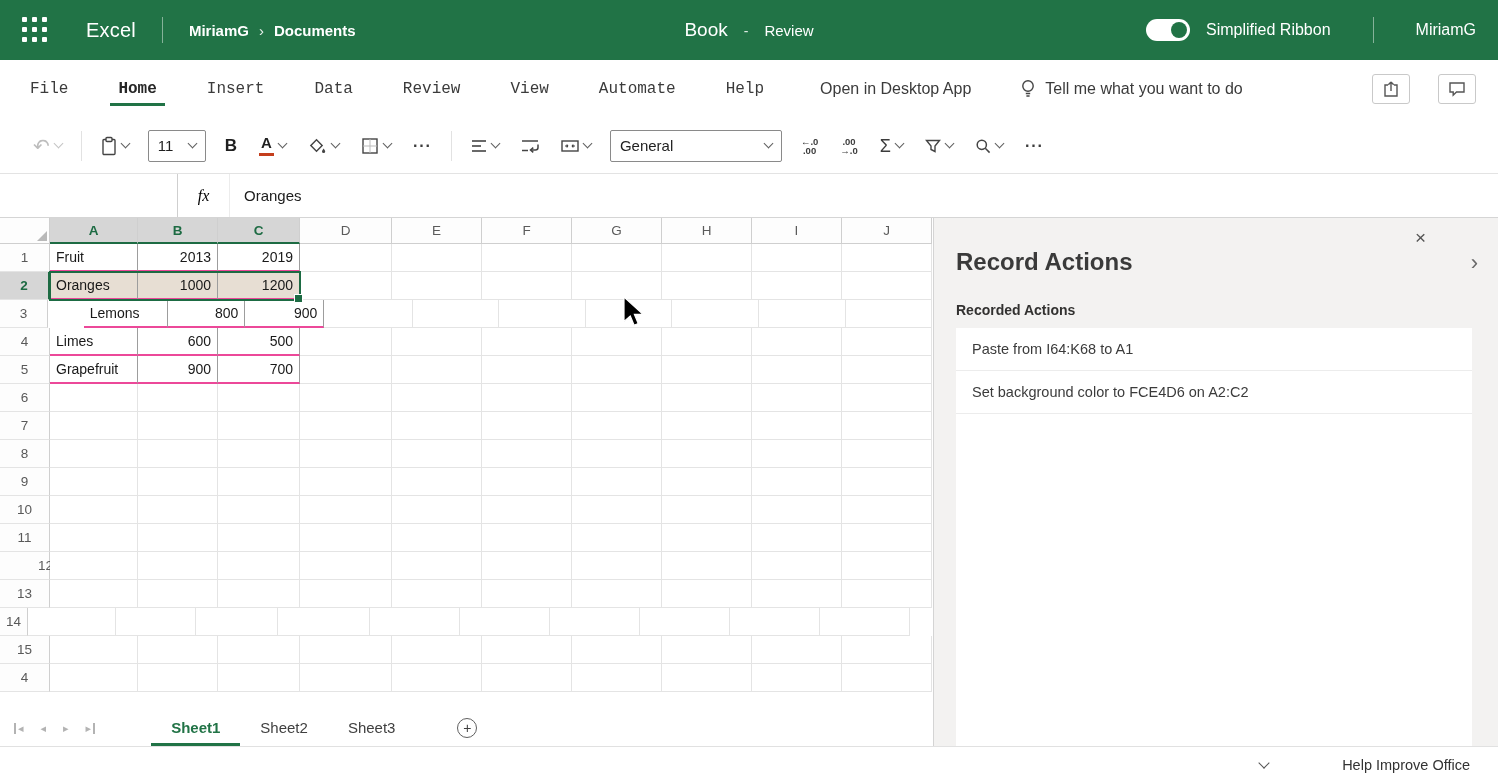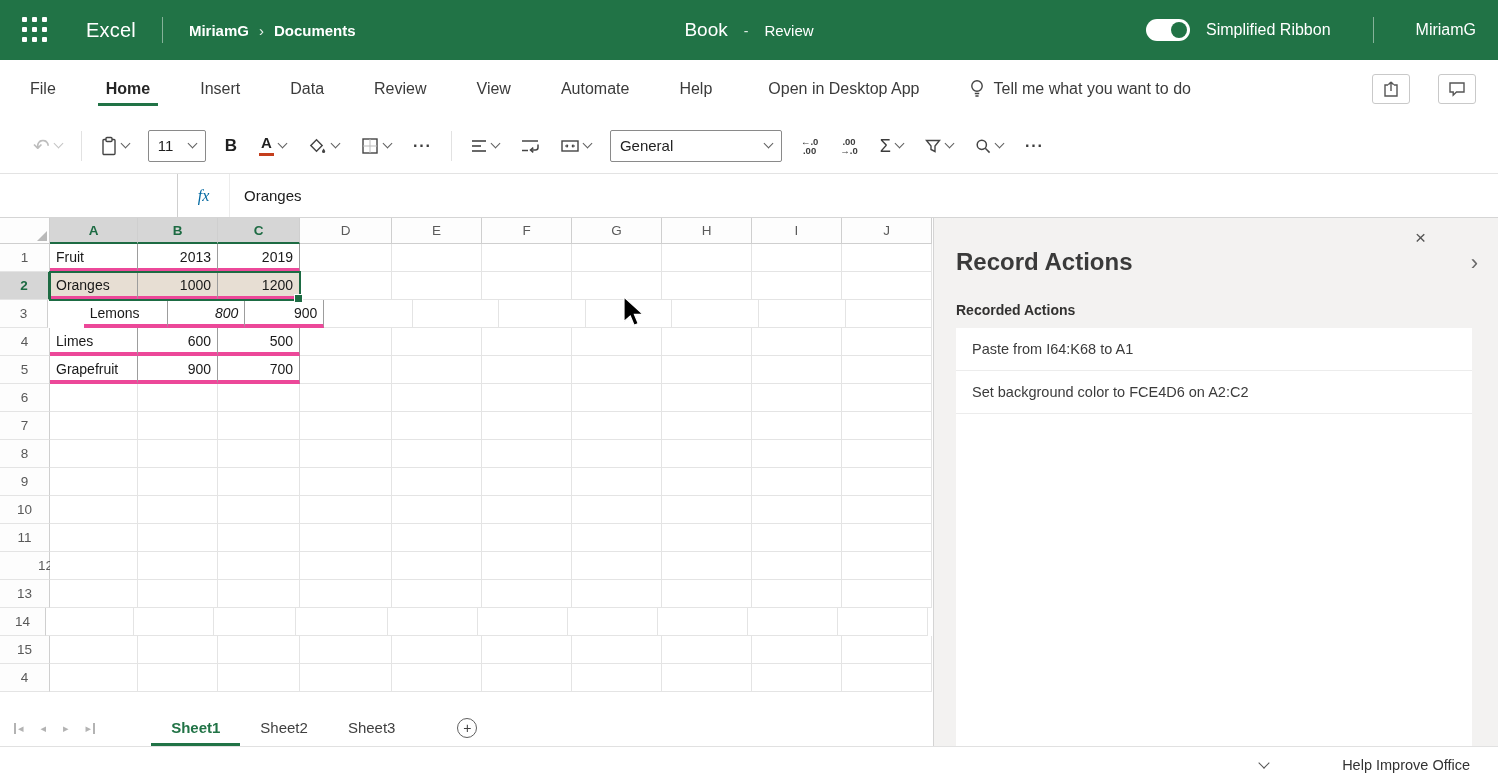--- a/index.html
+++ b/index.html
@@ -30,21 +30,21 @@
   .doc-center .saved { font-size:15px; }
   .title-right { margin-left:auto; display:flex; align-items:center; gap:16px; }
   .toggle { width:44px; height:22px; background:#fff; border-radius:11px; position:relative; }
   .toggle .knob { position:absolute; right:3px; top:3px; width:16px; height:16px; border-radius:50%; background:#217346; }
   .toggle-label { font-size:16px; }
   .account { font-size:16px; }
 
   
   .menubar { height:58px; background:#fff; display:flex; align-items:center; padding-left:28px; font-size:16px; color:#3b3b3b; }
   .menu-tabs { display:flex; gap:46px; align-items:center; }
-  .menu-tab { position:relative; padding:14px 2px; cursor:default; white-space:nowrap; }
+  .menu-tab { position:relative; padding:14px 2px; cursor:default; white-space:nowrap;font-family:Liberation Mono, monospace; }
   .menu-tab.active { font-weight:600; color:#262626; }
   .menu-tab.active::after { content:''; position:absolute; left:-6px; right:-6px; bottom:6px; height:3px; background:#217346; }
   .open-desktop { margin-left:54px; white-space:nowrap; }
   .tellme { margin-left:50px; display:flex; align-items:center; gap:10px; white-space:nowrap; }
   .menu-right { margin-left:auto; display:flex; gap:28px; margin-right:22px; }
   .sqbtn { width:38px; height:30px; border:1px solid #c9c9c9; border-radius:3px; display:flex; align-items:center; justify-content:center; background:#fff; }
 
   
   .toolbar { height:56px; background:#fff; border-bottom:1px solid #e3e3e3; display:flex; align-items:center; padding-left:30px; gap:16px; }
   .tbtn { height:34px; padding:0 3px; display:flex; align-items:center; gap:5px; }
@@ -58,38 +58,38 @@
   .combo.numfmt { width:172px; justify-content:space-between; }
   .boldB { font-size:17px; font-weight:700; color:#1f1f1f; }
   .fontA { font-size:15px; font-weight:600; color:#1f1f1f; border-bottom:3px solid #c43e1c; padding:0 2px 1px; line-height:1.1; }
   .dots { font-size:16px; font-weight:700; letter-spacing:1px; color:#3c3c3c; }
   .decstack { display:flex; flex-direction:column; font-size:9.5px; line-height:9px; font-weight:600; color:#3c3c3c; text-align:center; }
 
   
   .formulabar { height:44px; display:flex; align-items:stretch; border-bottom:1px solid #d5d5d5; background:#fff; }
   .namebox { width:178px; border-right:1px solid #cfcfcf; }
   .fxarea { width:52px; display:flex; align-items:center; justify-content:center; border-right:1px solid #ececec; }
-  .fx { font-family:"Liberation Serif", serif; font-style:italic; font-size:16px; color:#0369a1; }
+  .fx { font-family:"Liberation Serif", serif; font-style:italic; font-size:16px; color:#000000; }
   .fvalue { flex:1; display:flex; align-items:center; padding-left:14px; font-size:15px; color:#1c1c1c; }
 
   
   .main { height:528px; display:flex; }
   .grid-col { width:933px; display:flex; flex-direction:column; background:#fff; }
   .grid-wrap { width:932px; height:474px; position:relative; }
   .g-hrow, .g-row { display:flex; }
   .g-hrow { height:26px; }
   .g-row { height:28px; }
   .g-corner { position:relative; background:#fdfdfd; border-right:1px solid #cfcfcf; border-bottom:1px solid #cfcfcf; }
   .g-corner::after { content:''; position:absolute; right:2px; bottom:2px; border-left:10px solid transparent; border-bottom:10px solid #b9b9b9; }
   .g-chdr { text-align:center; line-height:25px; font-size:13.5px; color:#5b5b5b; background:#fdfdfd; border-right:1px solid #cfcfcf; border-bottom:1px solid #cfcfcf; }
   .g-chdr.sel { background:#d6d6d6; color:#1d6b43; font-weight:700; border-bottom:2px solid #1d6b43; }
   .g-rhdr { text-align:center; line-height:27px; font-size:13.5px; color:#595959; background:#fdfdfd; border-right:1px solid #cfcfcf; border-bottom:1px solid #e4e4e4; }
   .g-rhdr.sel { background:#d6d6d6; color:#1d6b43; font-weight:700; border-right:2px solid #1d6b43; }
   .g-cell { background:#fff; border-right:1px solid #e4e4e4; border-bottom:1px solid #e4e4e4; font-size:14px; line-height:27px; padding:0 6px; color:#191919; white-space:nowrap; overflow:hidden; }
-  .g-cell.data { border-right:1px solid #9d9d9d; border-bottom:4px solid #ec4899; }
+  .g-cell.data { border-right:1px solid #9d9d9d; border-bottom:2px solid #ec4899; }
   .g-cell.fill { background:#e7ded3; }
   .g-cell.al { text-align:left; } .g-cell.ar { text-align:right; }
   .sel-box { position:absolute; left:49px; top:53px; width:252px; height:30px; border:2px solid #1d6b43; pointer-events:none; }
   .sel-box::after { content:''; position:absolute; right:-4px; bottom:-4px; width:7px; height:7px; background:#1d6b43; border:1px solid #fff; }
 
   
   .sheetbar { height:36px; margin-top:auto; display:flex; align-items:center; background:#fff; }
   .navgrp { display:flex; gap:17px; margin-left:14px; color:#b3b3b3; font-size:11px; }
   .nav { line-height:1; }
   .nav.first { border-left:2px solid #b3b3b3; padding-left:2px; }
@@ -343,21 +343,21 @@
           <div class="g-cell" style="width: 90px;"></div>
           <div class="g-cell" style="width: 90px;"></div>
           <div class="g-cell" style="width: 90px;"></div>
           <div class="g-cell" style="width: 90px;"></div>
           <div class="g-cell" style="width: 90px;"></div>
           <div class="g-cell" style="width: 90px;"></div>
         </div>
         <div class="g-row">
           <div class="g-rhdr" style="width: 50px;">3</div>
           <div class="g-cell al data" style="width: 88px; margin-left: 36px;">Lemons</div>
-          <div class="g-cell ar data" style="width: 80px; font-style: italic;">800</div>
+          <div class="g-cell ar data" style="width: 80px;">800</div>
           <div class="g-cell ar data" style="width: 82px;">900</div>
           <div class="g-cell" style="width: 92px;"></div>
           <div class="g-cell" style="width: 90px;"></div>
           <div class="g-cell" style="width: 90px;"></div>
           <div class="g-cell" style="width: 90px;"></div>
           <div class="g-cell" style="width: 90px;"></div>
           <div class="g-cell" style="width: 90px;"></div>
           <div class="g-cell" style="width: 90px;"></div>
         </div>
         <div class="g-row">
@@ -484,21 +484,21 @@
           <div class="g-cell" style="width: 82px;"></div>
           <div class="g-cell" style="width: 92px;"></div>
           <div class="g-cell" style="width: 90px;"></div>
           <div class="g-cell" style="width: 90px;"></div>
           <div class="g-cell" style="width: 90px;"></div>
           <div class="g-cell" style="width: 90px;"></div>
           <div class="g-cell" style="width: 90px;"></div>
           <div class="g-cell" style="width: 90px;"></div>
         </div>
         <div class="g-row">
-          <div class="g-rhdr" style="width: 46px;">14</div>
+          <div class="g-rhdr" style="width: 28px;">14</div>
           <div class="g-cell" style="width: 88px;"></div>
           <div class="g-cell" style="width: 80px;"></div>
           <div class="g-cell" style="width: 82px;"></div>
           <div class="g-cell" style="width: 92px;"></div>
           <div class="g-cell" style="width: 90px;"></div>
           <div class="g-cell" style="width: 90px;"></div>
           <div class="g-cell" style="width: 90px;"></div>
           <div class="g-cell" style="width: 90px;"></div>
           <div class="g-cell" style="width: 90px;"></div>
           <div class="g-cell" style="width: 90px;"></div>

